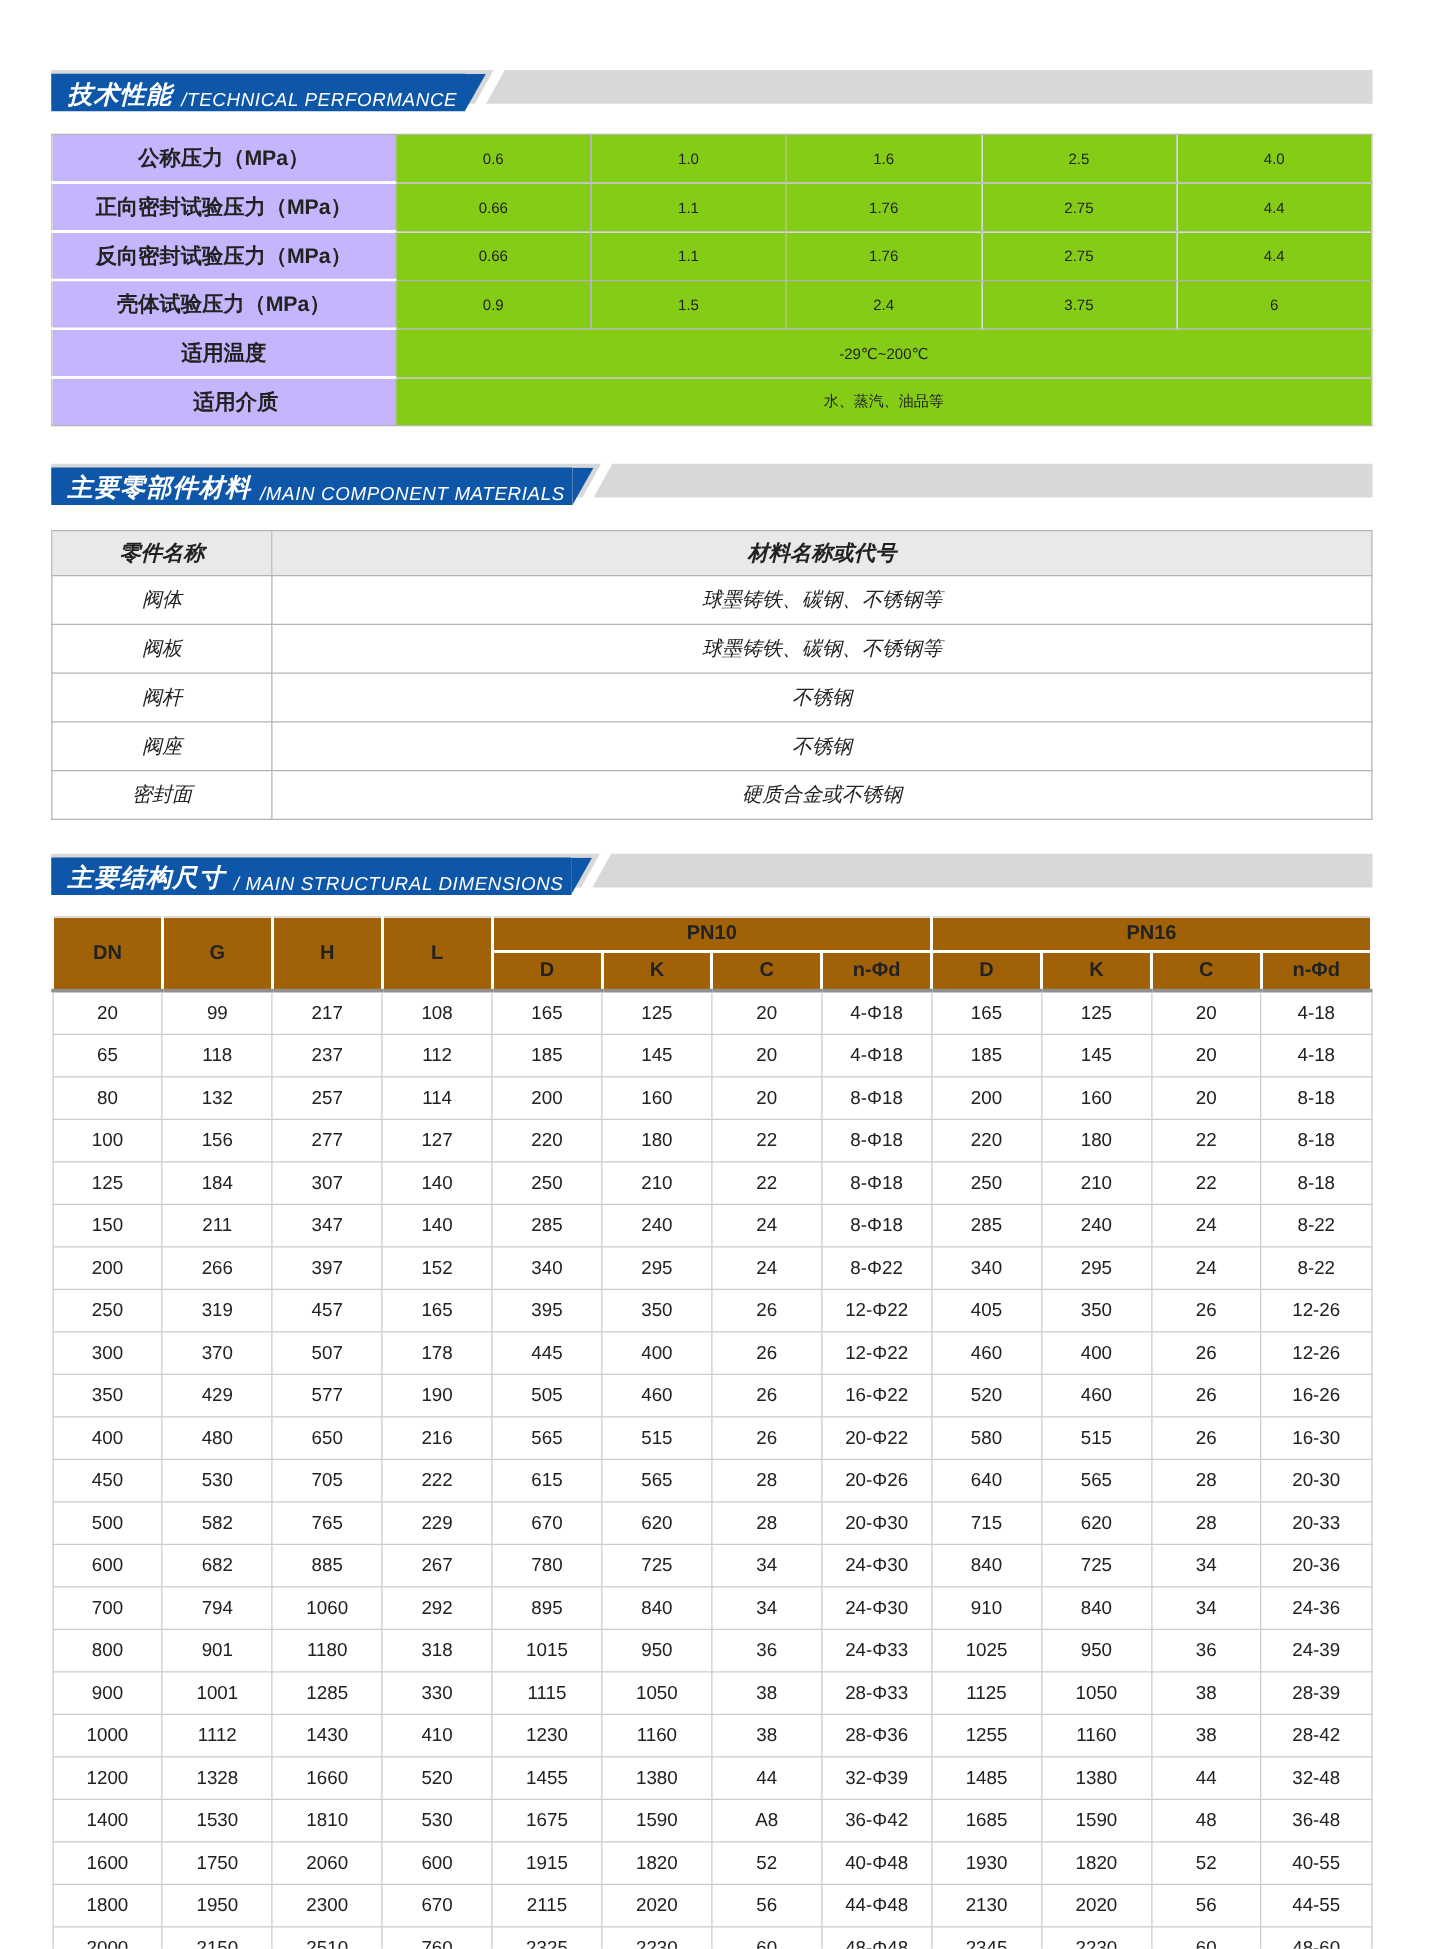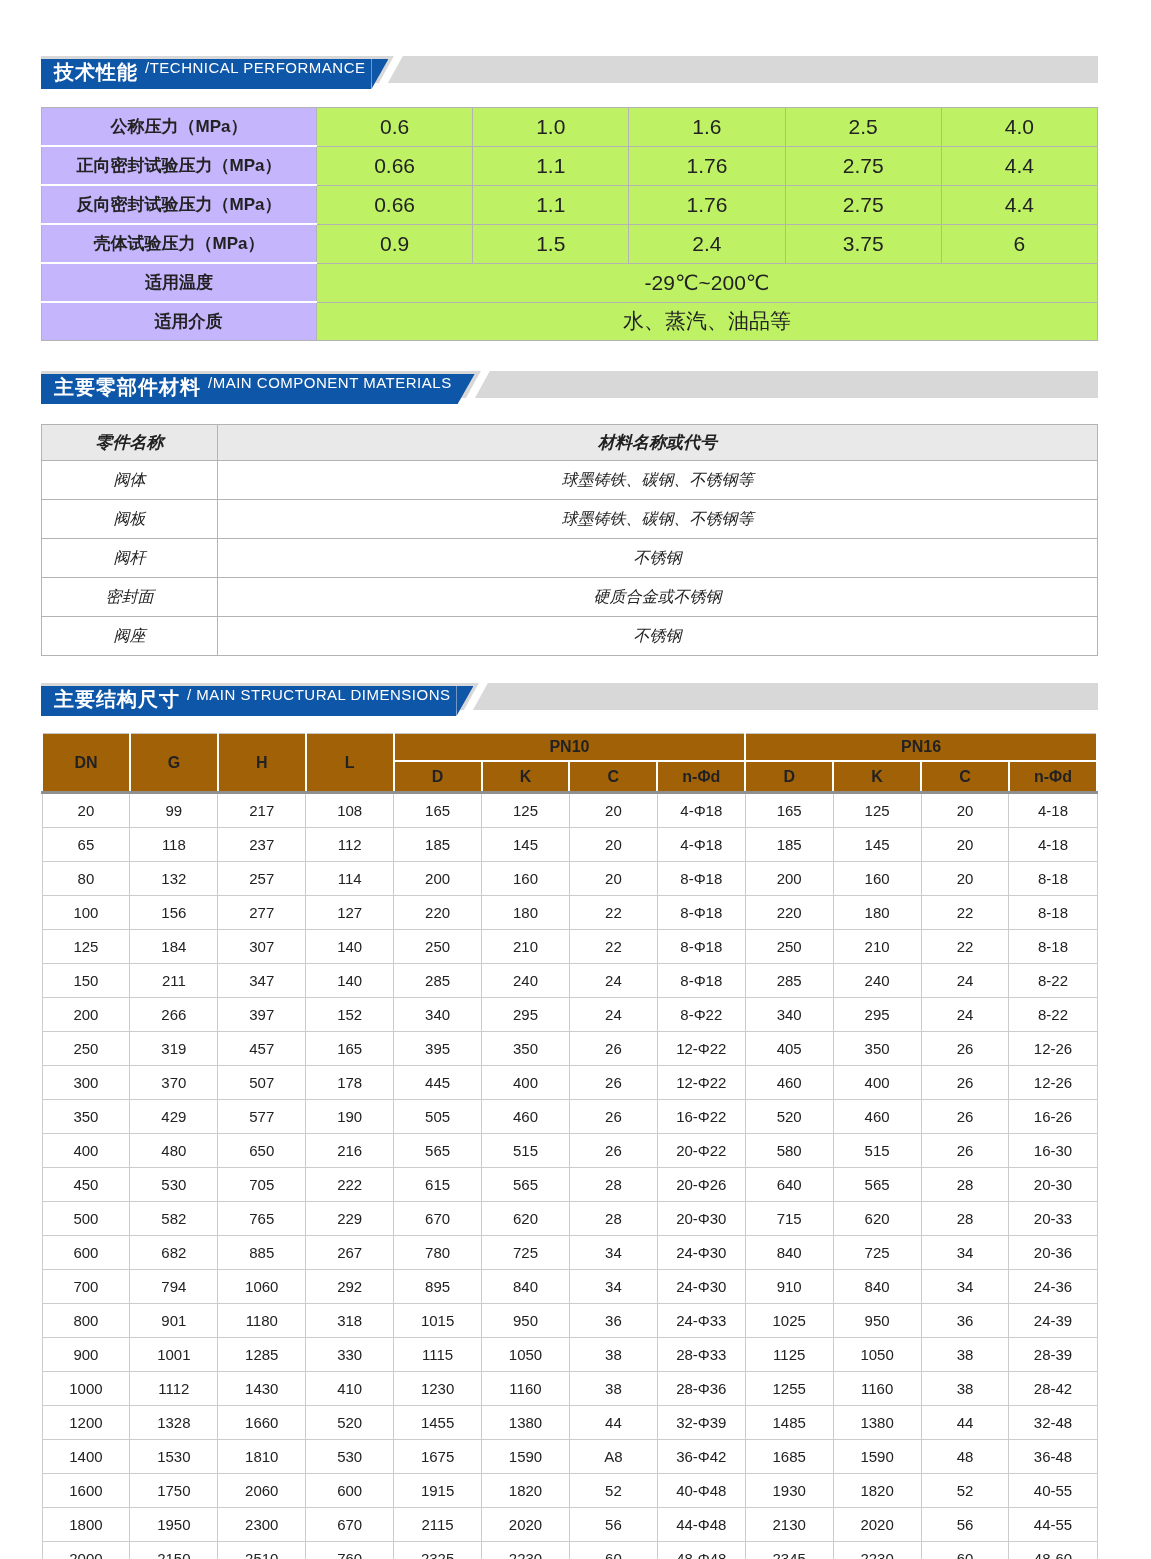--- a/index.html
+++ b/index.html
@@ -8,35 +8,35 @@
     font-family:"Liberation Sans","DejaVu Sans",sans-serif;
     color:#222222;-webkit-font-smoothing:antialiased;
   }
   .page{position:relative;width:1057px;margin-left:41px;padding-top:56px;box-sizing:border-box;}
 
   
   .banner{position:relative;height:33px;}
   .banner .gray-bar{position:absolute;top:0;left:0;right:0;height:27px;background:#d8d8d8;}
   .banner .blue-wrap{position:absolute;top:3px;left:0;height:30px;display:flex;align-items:flex-start;}
   .banner .blue{
-    background:#0e56a8;color:#ffffff;height:30px;display:flex;align-items:flex-start;
-    padding:0 6px 0 13px;white-space:nowrap;
+    background:#0e56a8;color:#ffffff;height:30px;display:flex;align-items:flex-end;
+    padding:0 6px 0 13px;white-space:nowrap;font-style:italic;
   }
   .banner .zh{font-size:20px;font-weight:bold;letter-spacing:1px;}
   .banner .en{font-size:15px;margin-left:7px;letter-spacing:0.5px;}
   .banner .tip{width:17px;height:30px;background:#0e56a8;clip-path:polygon(0 0,100% 0,0 100%);}
   .banner .slash{width:9px;height:34px;margin-top:-4px;margin-left:-3px;background:#ffffff;transform:skewX(-29deg);}
 
   
   table{border-collapse:collapse;table-layout:fixed;width:1057px;}
   td,th{text-align:center;vertical-align:middle;overflow:hidden;}
 
   
   .t1{margin-top:18px;border:1px solid #b3b3b3;}
-  .t1 td{border:1px solid #b3b3b3;height:35px;font-size:21px;background:#bef264;}
+  .t1 td{border:1px solid #b3b3b3;height:35px;font-size:12px;background:#84cc16;}
   .t1 td.lbl{background:#c4b5fd;font-weight:bold;font-size:17px;border-bottom:2px solid #ffffff;}
   .t1 tr:last-child td.lbl{border-bottom:1px solid #b3b3b3;padding-left:20px;}
 
   
   .t2{margin-top:20px;border:1px solid #b3b3b3;font-style:italic;}
   .t2 th{border:1px solid #b3b3b3;background:#e9e9e9;height:33px;font-size:17px;font-weight:bold;}
   .t2 td{border:1px solid #b3b3b3;height:36px;font-size:16px;background:#ffffff;}
 
   
   .t3{margin-top:17px;border:1px solid #c6c6c6;}
@@ -150,26 +150,26 @@
           </tr>
           <tr>
             <td>阀板</td>
             <td>球墨铸铁、碳钢、不锈钢等</td>
           </tr>
           <tr>
             <td>阀杆</td>
             <td>不锈钢</td>
           </tr>
           <tr>
+            <td>阀座</td>
+            <td>不锈钢</td>
+          </tr>
+          <tr>
             <td>密封面</td>
             <td>硬质合金或不锈钢</td>
-          </tr>
-          <tr>
-            <td>阀座</td>
-            <td>不锈钢</td>
           </tr>
         </tbody>
     </table>
   </div>
 
   <div class="section mt-b3">
     <div class="banner">
       <div class="gray-bar"></div>
       <div class="blue-wrap">
         <div class="blue">

